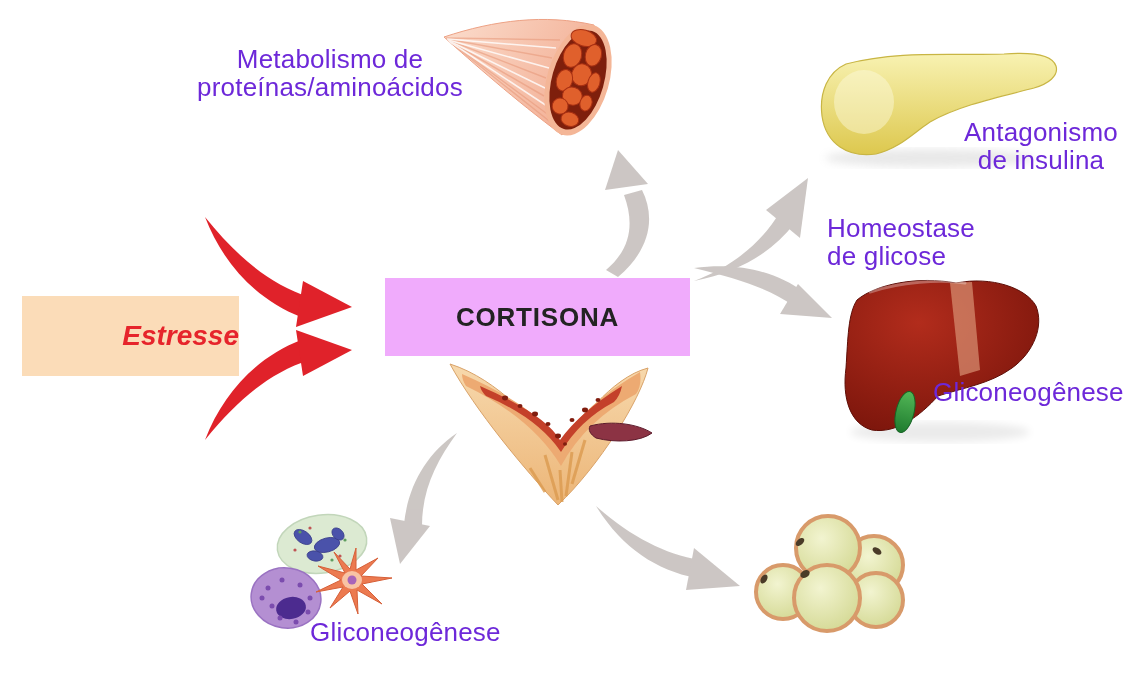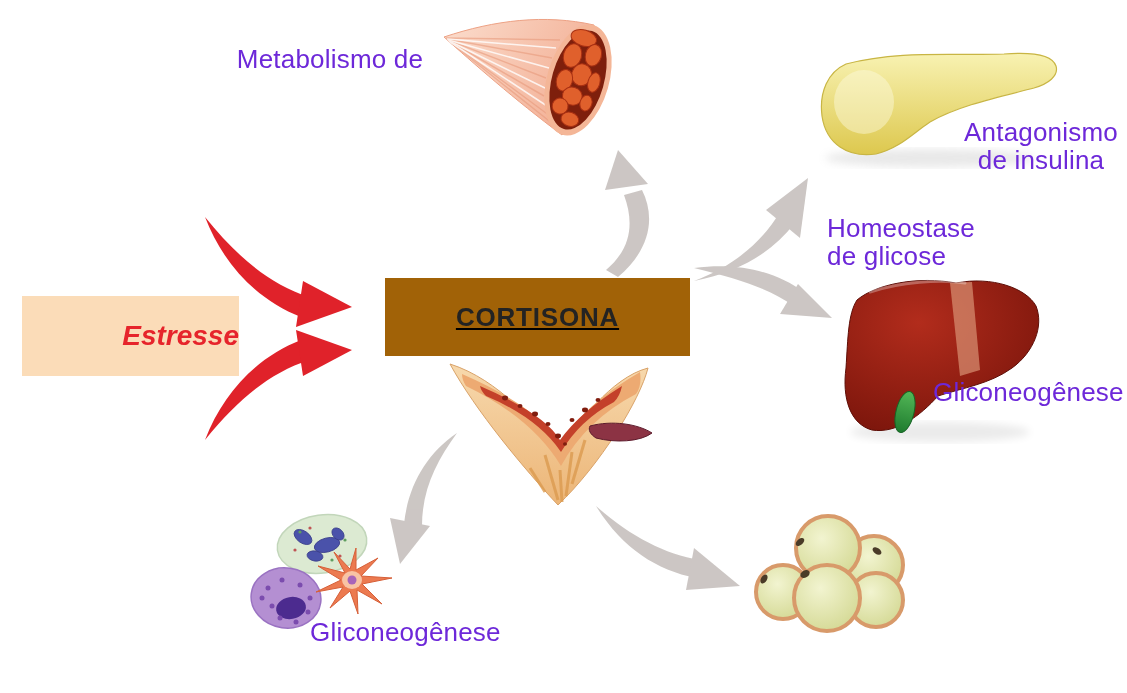--- a/index.html
+++ b/index.html
@@ -12,22 +12,22 @@
   .label{
     color:#6d28d9;font-size:26px;line-height:28px;letter-spacing:0.2px;
   }
   .label.center{text-align:center;}
   #stress-box{
     left:22px;top:296px;width:217px;height:80px;background:#fbdcb8;
     display:flex;align-items:center;justify-content:flex-end;font-style:italic;
   }
   #stress-box .txt{color:#e6242b;font-weight:bold;font-size:28px;}
   #center-box{
-    left:385px;top:278px;width:305px;height:78px;background:#a16207;
-    display:flex;align-items:center;justify-content:center;text-decoration:underline;
+    left:385px;top:278px;width:305px;height:78px;background:#f0abfc;
+    display:flex;align-items:center;justify-content:center;
   }
   #center-box .txt{color:#232323;font-weight:bold;font-size:26px;letter-spacing:0.8px;}
   #lbl-protein{left:165px;top:45px;width:330px;}
   #lbl-insulin{left:955px;top:118px;width:172px;}
   #lbl-glucose{left:827px;top:214px;width:210px;}
   #lbl-gluconeo{left:933px;top:378px;width:210px;}
   #lbl-immune{left:310px;top:618px;width:250px;}
   #lbl-lipid{left:690px;top:636px;width:310px;}
 </style>
 </head>
@@ -243,20 +243,21 @@
   <div class="layer" id="stress-box">
     <span class="txt">Estresse</span>
   </div>
 
   <div class="layer" id="center-box">
     <span class="txt">CORTISONA</span>
   </div>
 
   <div class="layer label center" id="lbl-protein">
     <div>Metabolismo de</div>
+    <div>proteínas/aminoácidos</div>
   </div>
 
   <div class="layer label" id="lbl-glucose">
     <div>Homeostase</div>
     <div>de glicose</div>
   </div>
 
   <div class="layer label center" id="lbl-insulin">
     <div>Antagonismo</div>
     <div>de insulina</div>

